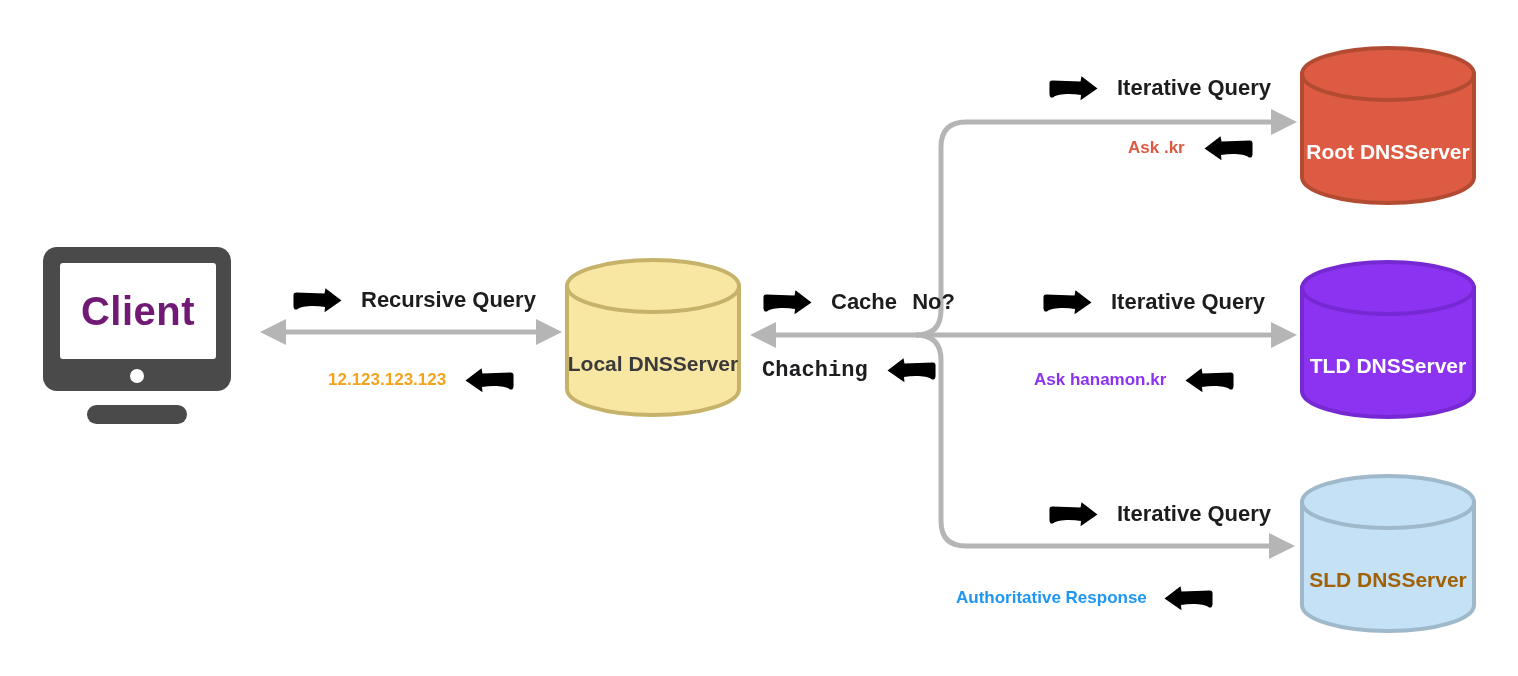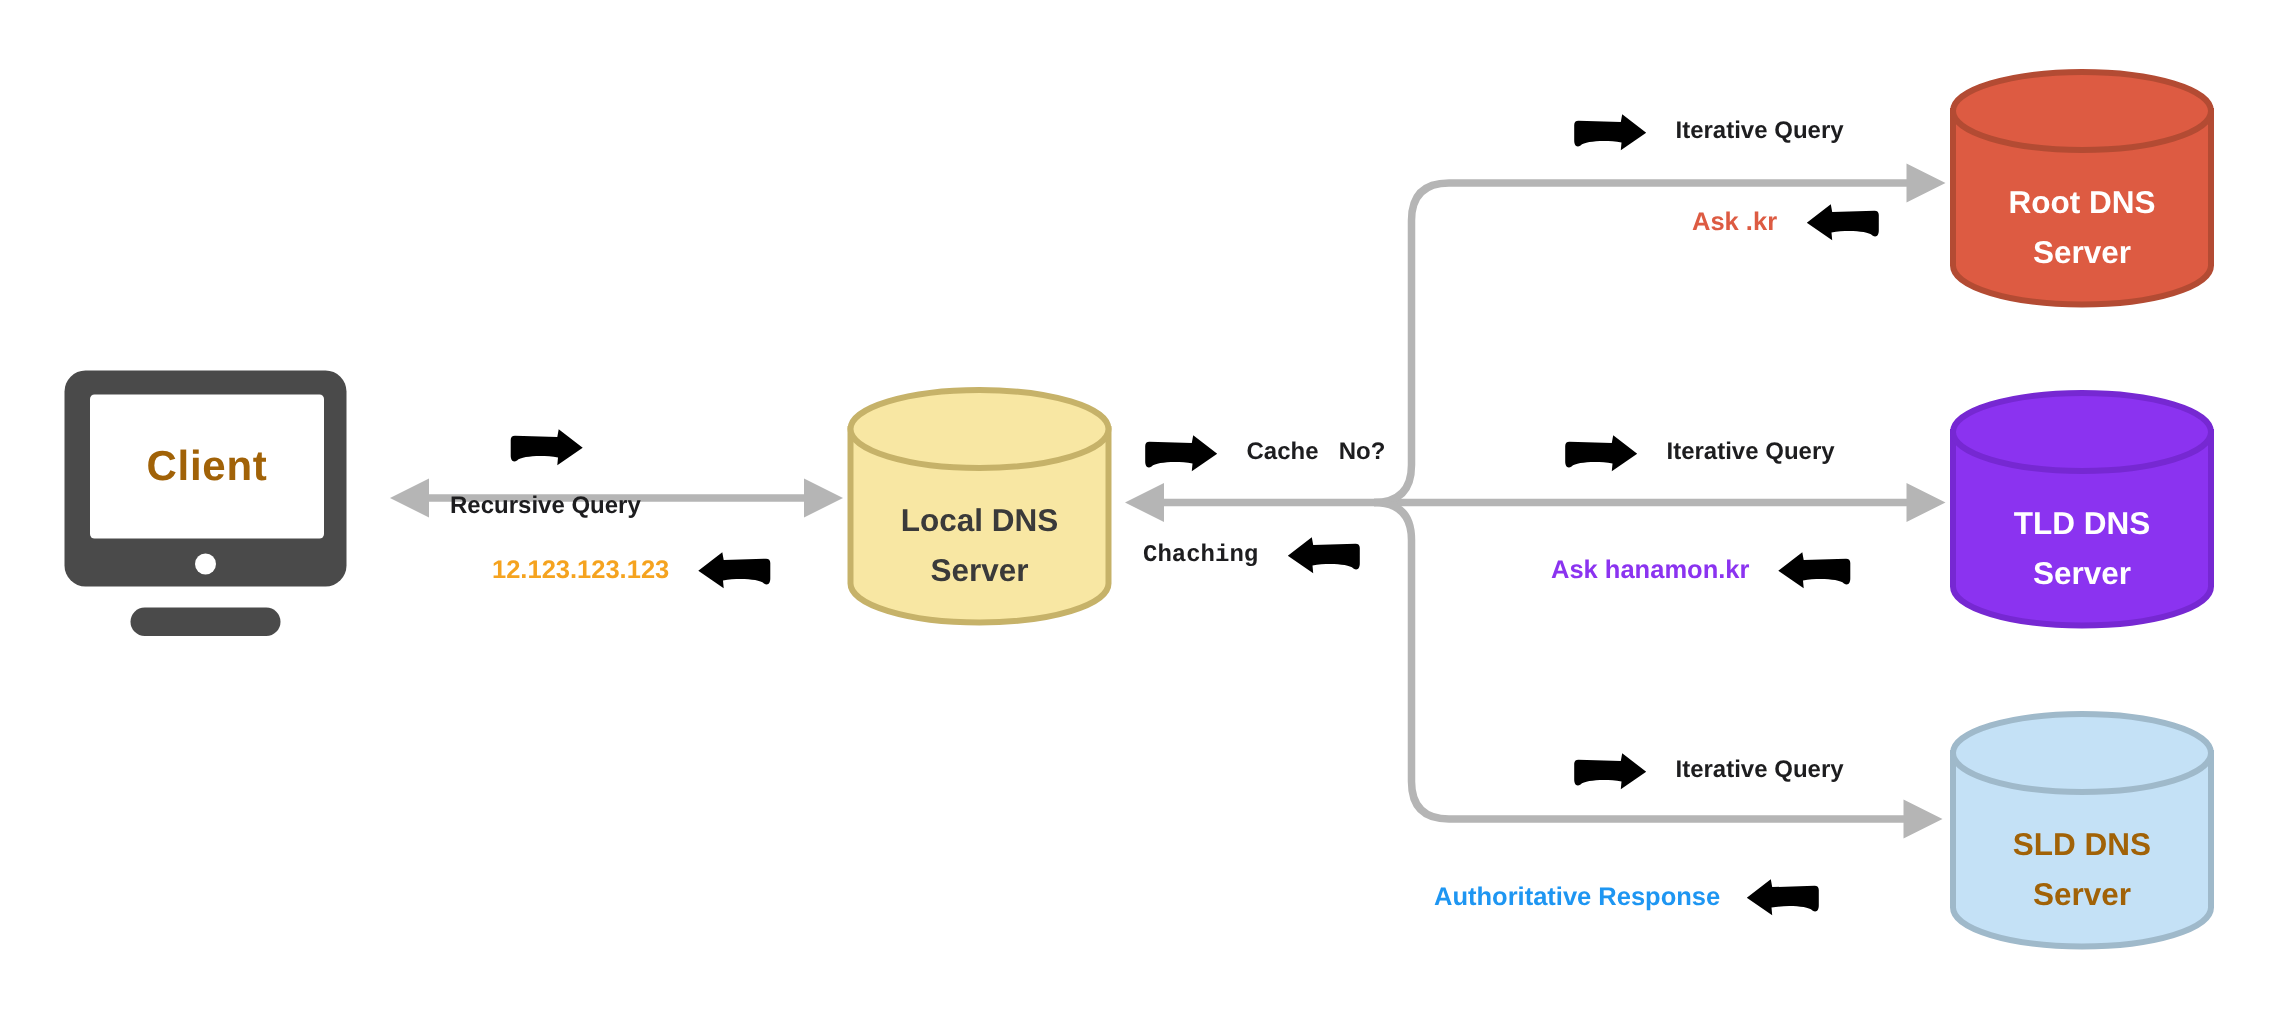--- a/index.html
+++ b/index.html
@@ -17,40 +17,40 @@
   .client { position: absolute; left: 43px; top: 247px; width: 188px; }
   .monitor {
     position: relative; width: 188px; height: 144px;
     background: #4A4A4A; border-radius: 14px;
   }
   .screen {
     position: absolute; left: 17px; top: 16px; right: 15px; bottom: 32px;
     background: #ffffff; border-radius: 3px;
     display: flex; align-items: center; justify-content: center;
   }
-  .client-text { font-size: 28px; font-weight: 700; color: #a16207; letter-spacing: 0.5px; }
+  .client-text { font-size: 40px; font-weight: 700; color: #701a75; letter-spacing: 0.5px; }
   .power-dot {
     position: absolute; left: 50%; bottom: 8px; width: 14px; height: 14px;
     margin-left: -7px; border-radius: 50%; background: #ffffff;
   }
   .stand { width: 100px; height: 19px; margin: 14px auto 0; border-radius: 10px; background: #4A4A4A; }
 
   
   .cyl { position: absolute; width: 180px; height: 165px; }
   .cyl svg { position: absolute; left: 0; top: 0; width: 100%; height: 100%; }
   .cyl svg path, .cyl svg ellipse { stroke-width: 4px; }
   .cyl-label {
     position: absolute; left: 0; right: 0; top: 52px; bottom: 0;
-    display: flex; flex-direction: column; align-items: center; justify-content: center;
+    display: flex; flex-direction: row; align-items: center; justify-content: center;
     font-size: 21px; font-weight: 700; line-height: 1.55; text-align: center;
   }
 
   
   .edge { position: absolute; display: flex; align-items: center; gap: 15px; height: 36px; }
-  .edge-text { font-size: 16px; font-weight: 700; color: #1d1d1f; white-space: nowrap; }
+  .edge-text { font-size: 22px; font-weight: 700; color: #1d1d1f; white-space: nowrap; }
   .edge-text.resp { font-size: 17px; }
   .edge-text.wide { word-spacing: 9px; }
   .hand-arrow { width: 58px; height: 32px; flex: 0 0 auto; }
 </style>
 </head>
 <body>
 
 <div class="canvas">
 
   <svg width="0" height="0" style="position:absolute">
@@ -124,21 +124,21 @@
     <svg viewBox="0 0 180 165">
       <path d="M4 30 L4 133 A86 26 0 0 0 176 133 L176 30 Z" fill="#C4E1F6" stroke="#9FB9CA"></path>
       <ellipse cx="90" cy="30" rx="86" ry="26" fill="#C4E1F6" stroke="#9FB9CA"></ellipse>
     </svg>
     <div class="cyl-label" style="color: #a16207;">
       <div>SLD DNS</div>
       <div>Server</div>
     </div>
   </div>
 
-  <div class="edge" style="left:300px; top:282px;flex-direction:column;">
+  <div class="edge" style="left:288px; top:282px;">
     <svg class="hand-arrow" viewBox="0 0 60 34">
         <use href="#har"></use>
       </svg>
     <span class="edge-text">Recursive Query</span>
   </div>
 
   <div class="edge" style="left:328px; top:362px;">
     <span class="edge-text resp" style="color: rgb(245, 163, 31);">12.123.123.123</span>
     <svg class="hand-arrow" viewBox="0 0 60 34">
         <use href="#hal"></use>

